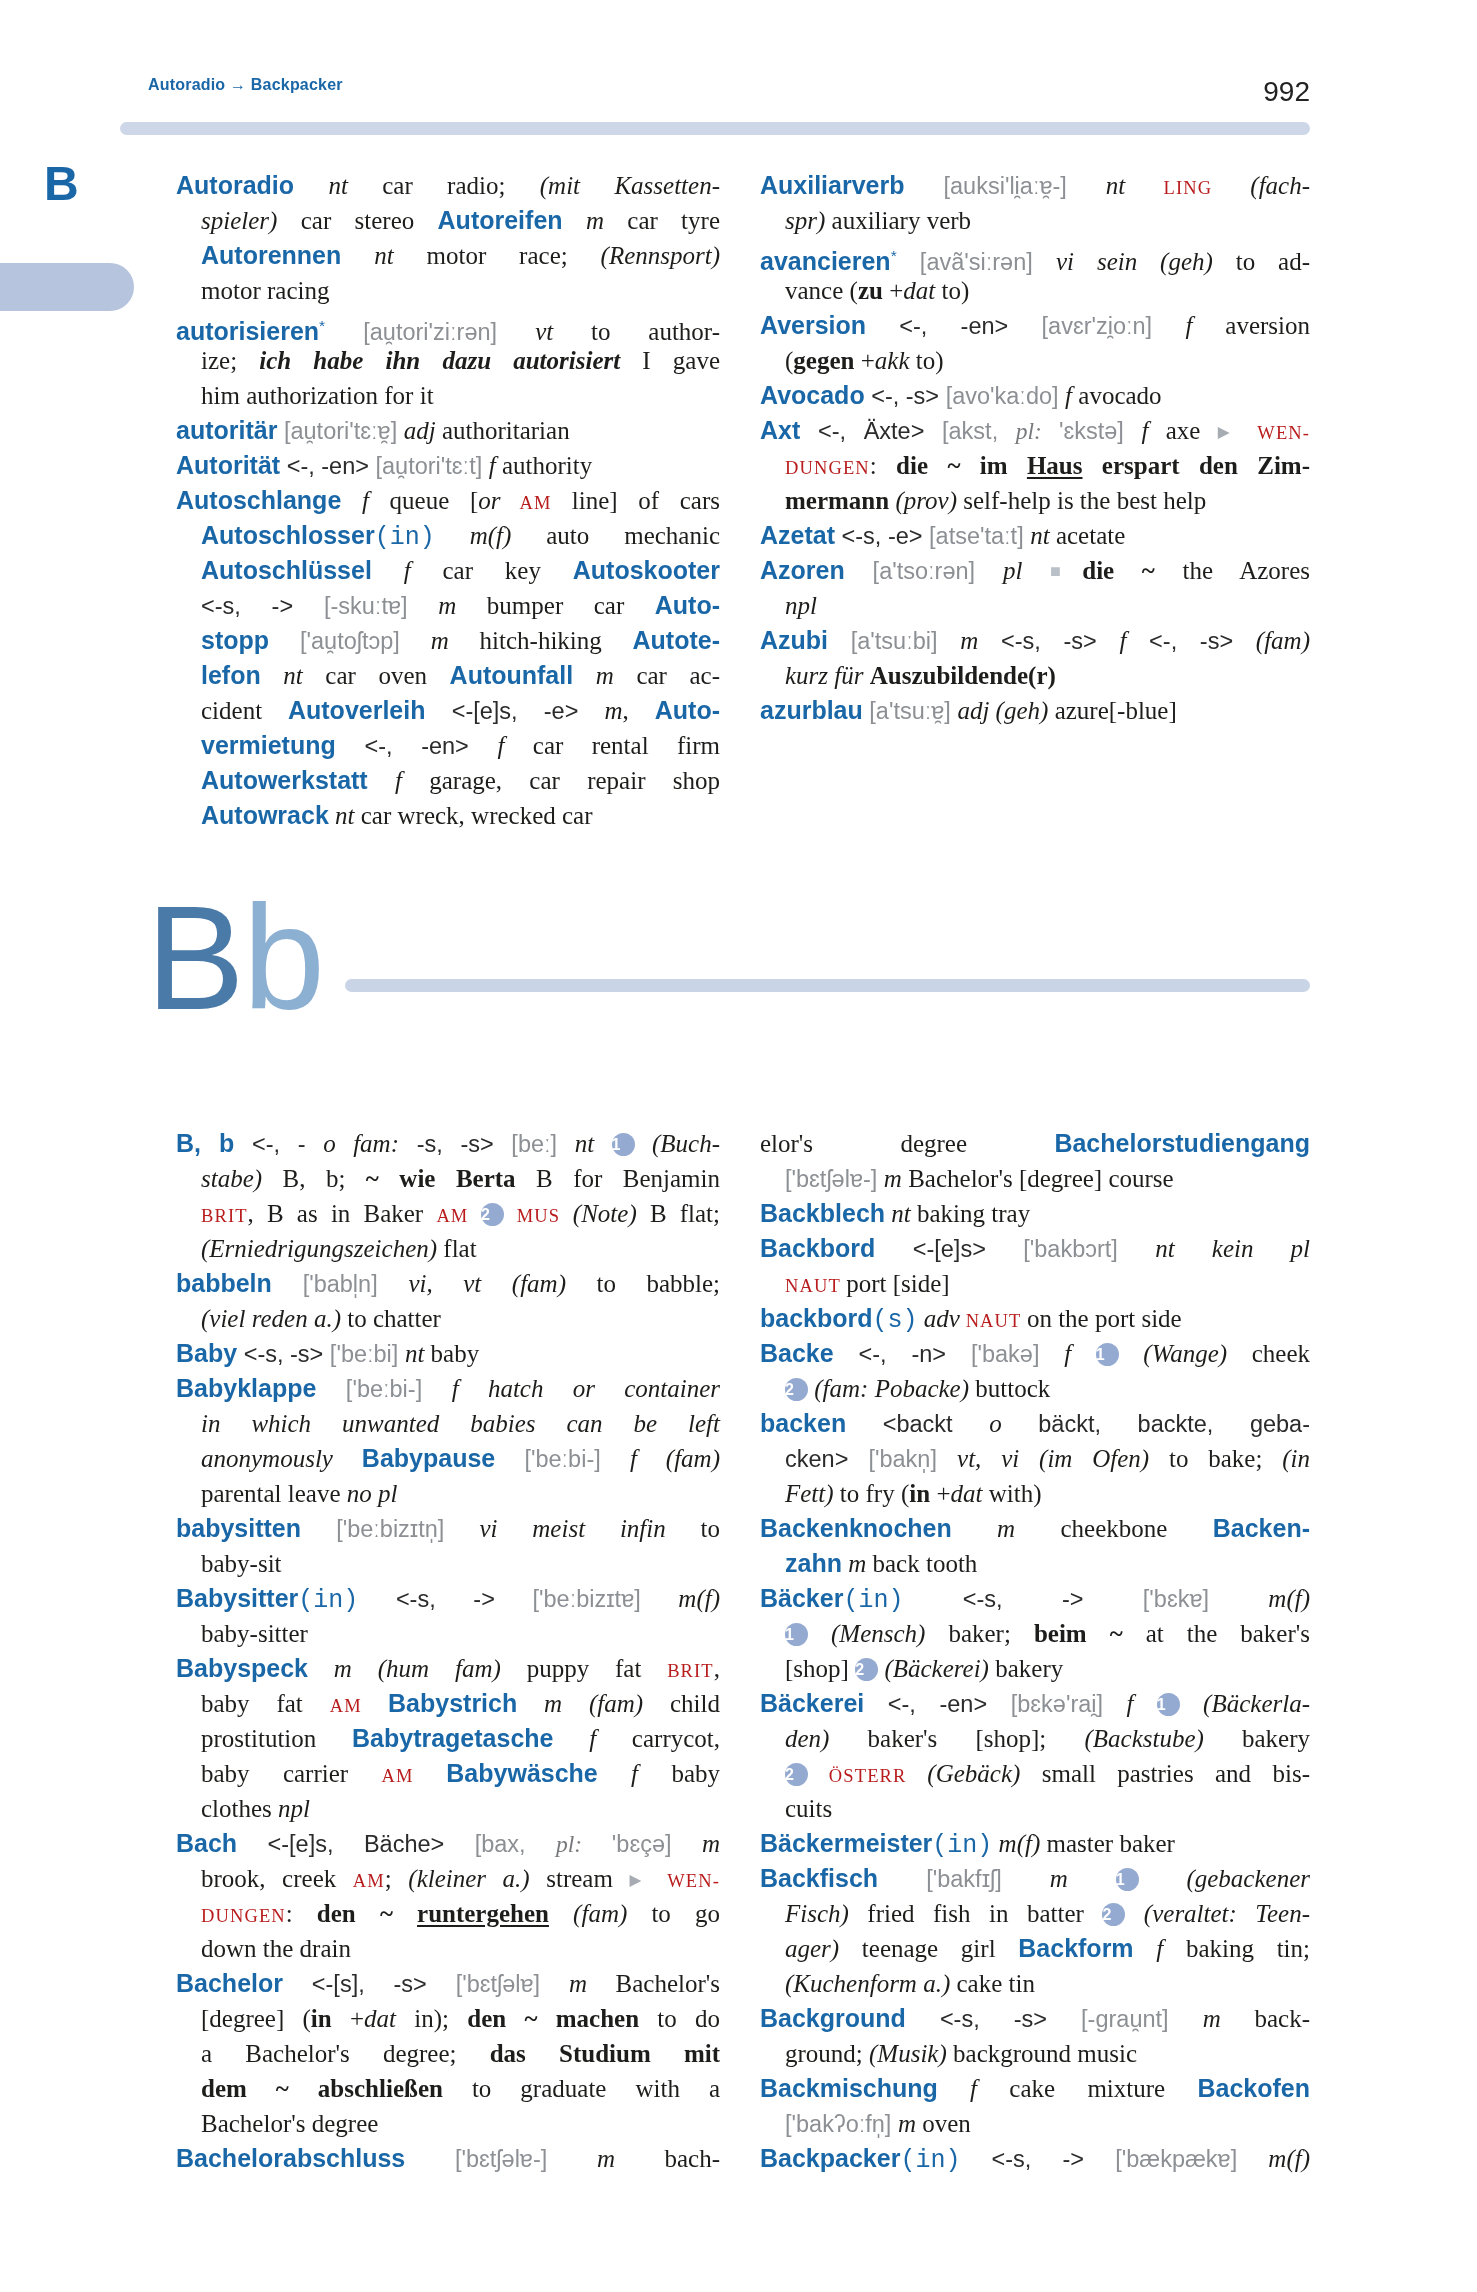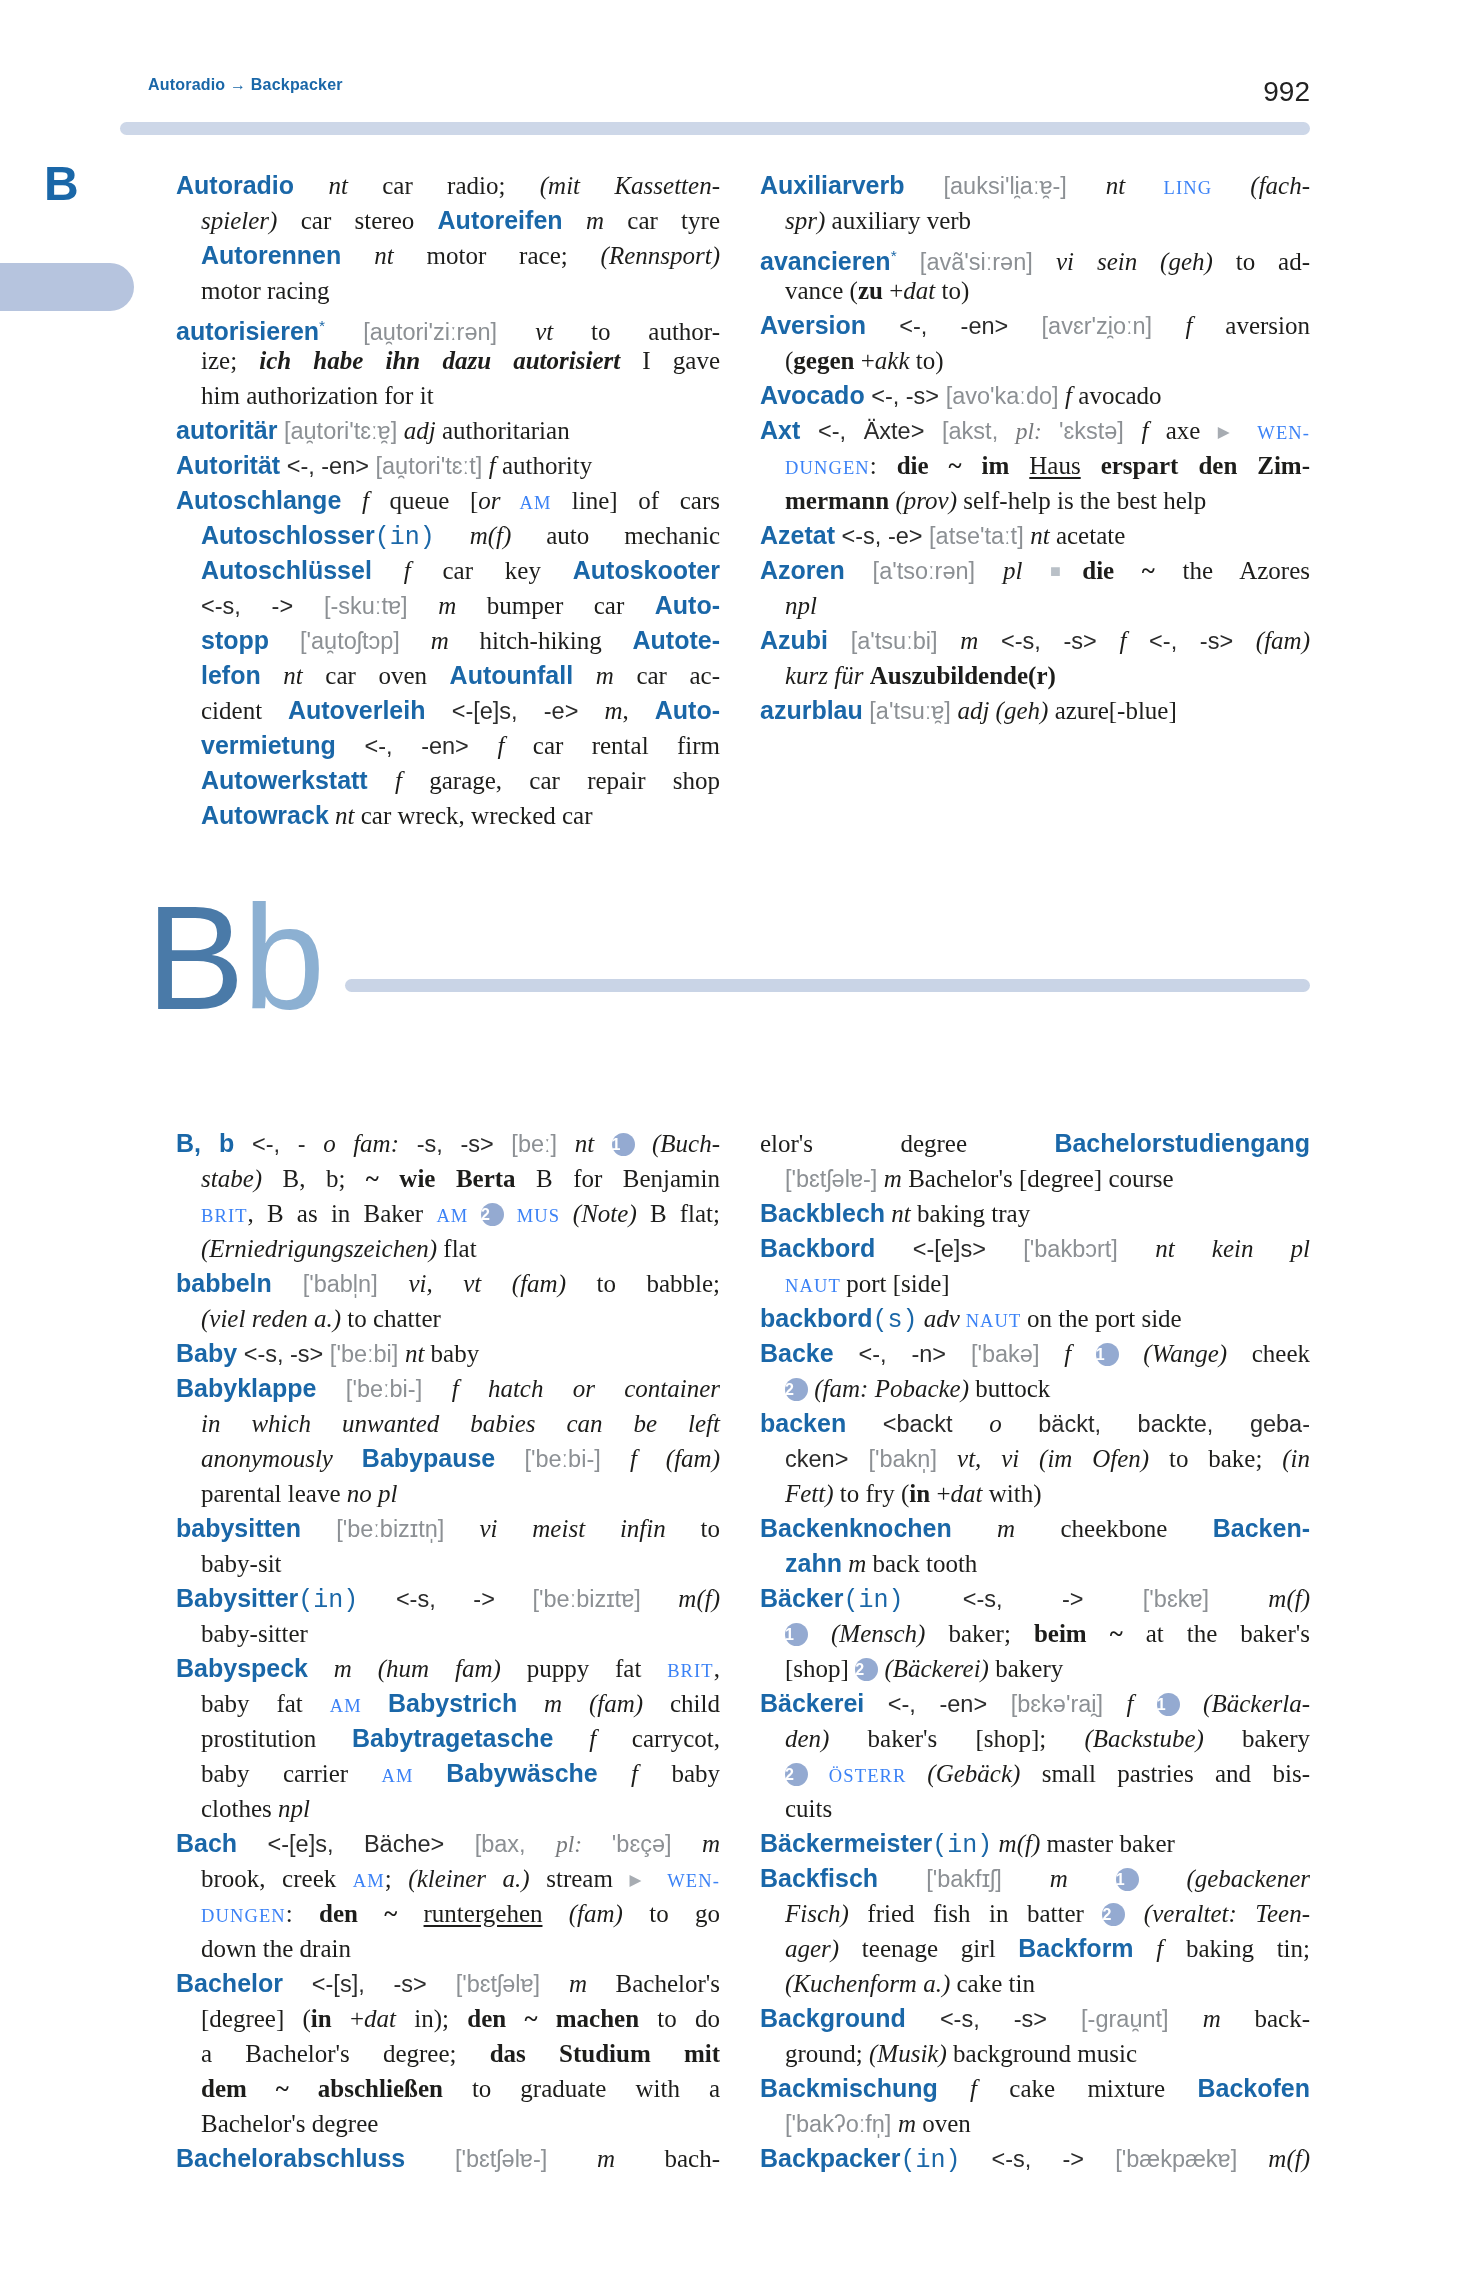--- a/index.html
+++ b/index.html
@@ -40,22 +40,22 @@
 
   
   .s-hw{font-family:"Liberation Sans",sans-serif;font-weight:700;color:#1a67a8;}
   .s-hwl{font-family:Liberation Mono, monospace;font-weight:400;color:#1a67a8;}
   .s-ipa{font-family:"Liberation Sans",sans-serif;color:#8c9094;font-size:0.94em;}
   .s-ipai{color:#77797c;font-style:italic;font-size:0.94em;}
   .s-ang{font-family:"Liberation Sans",sans-serif;color:#2b2b2b;font-size:0.94em;}
   .s-i{font-style:italic;}
   .s-bi{font-style:italic;font-weight:700;}
   .s-b{font-weight:700;}
-  .s-bu{font-weight:400;text-decoration:underline;text-underline-offset:3px;}
-  .s-sc{font-size:0.74em;letter-spacing:0.06em;color:#3b82f6;}
+  .s-bu{font-weight:700;text-decoration:underline;text-underline-offset:3px;}
+  .s-sc{font-size:0.74em;letter-spacing:0.06em;color:#b91c1c;}
   .s-tri{color:#a7acb2;font-size:0.62em;vertical-align:2px;}
   .s-sq{color:#b9c0c7;font-size:0.72em;vertical-align:2px;}
   .s-sup{color:#1a67a8;font-family:"Liberation Sans",sans-serif;vertical-align:super;font-size:0.62em;}
   .s-n{display:inline-block;width:23px;height:23px;border-radius:50%;background:#94aad1;color:#fff;
        font-family:"Liberation Sans",sans-serif;font-size:16px;font-weight:700;line-height:23px;
        text-align:center;text-indent:0;vertical-align:2px;}
 </style>
 </head>
 <body>
 

